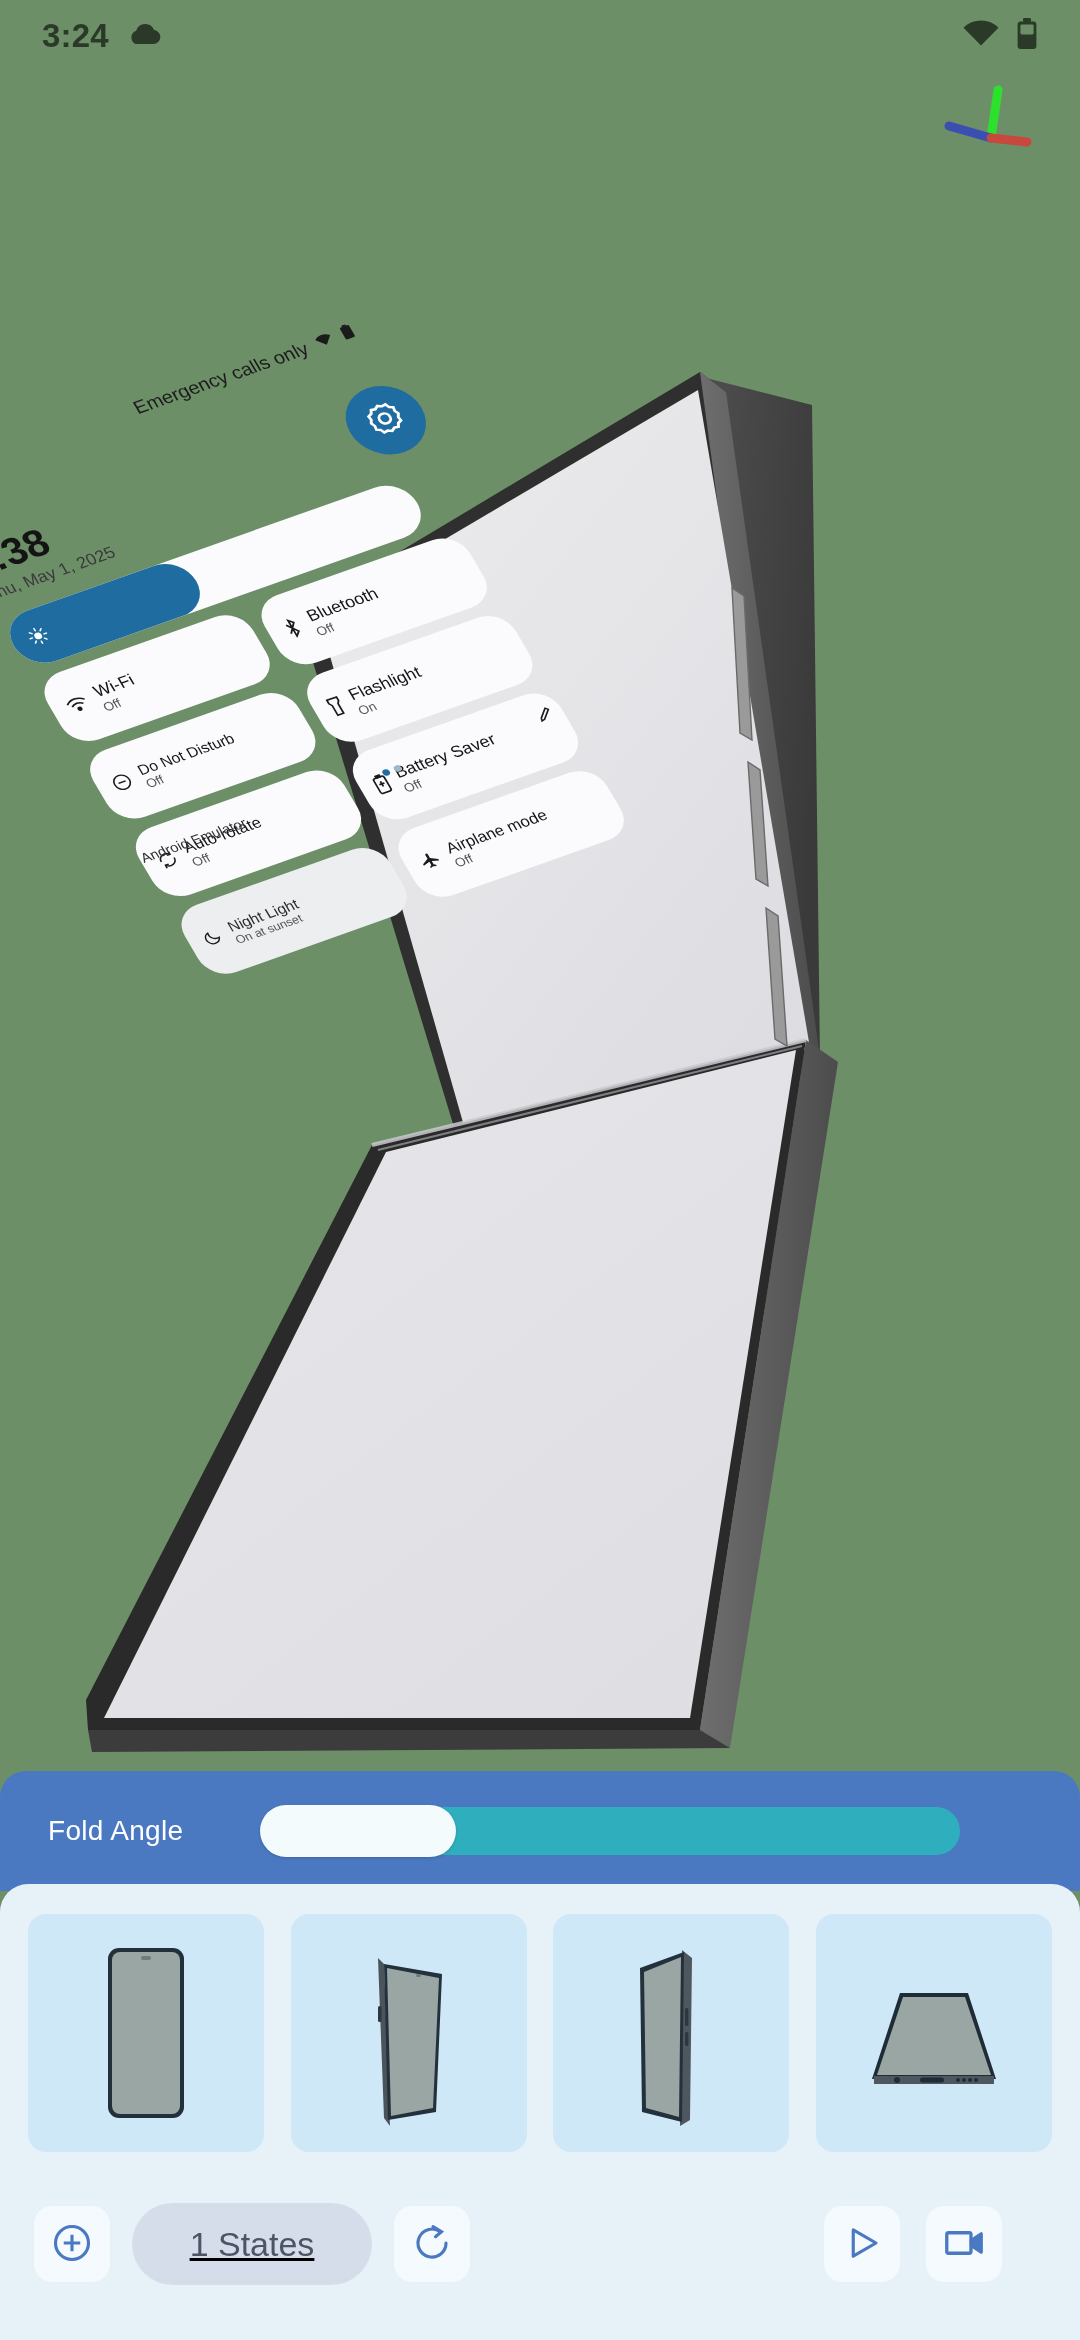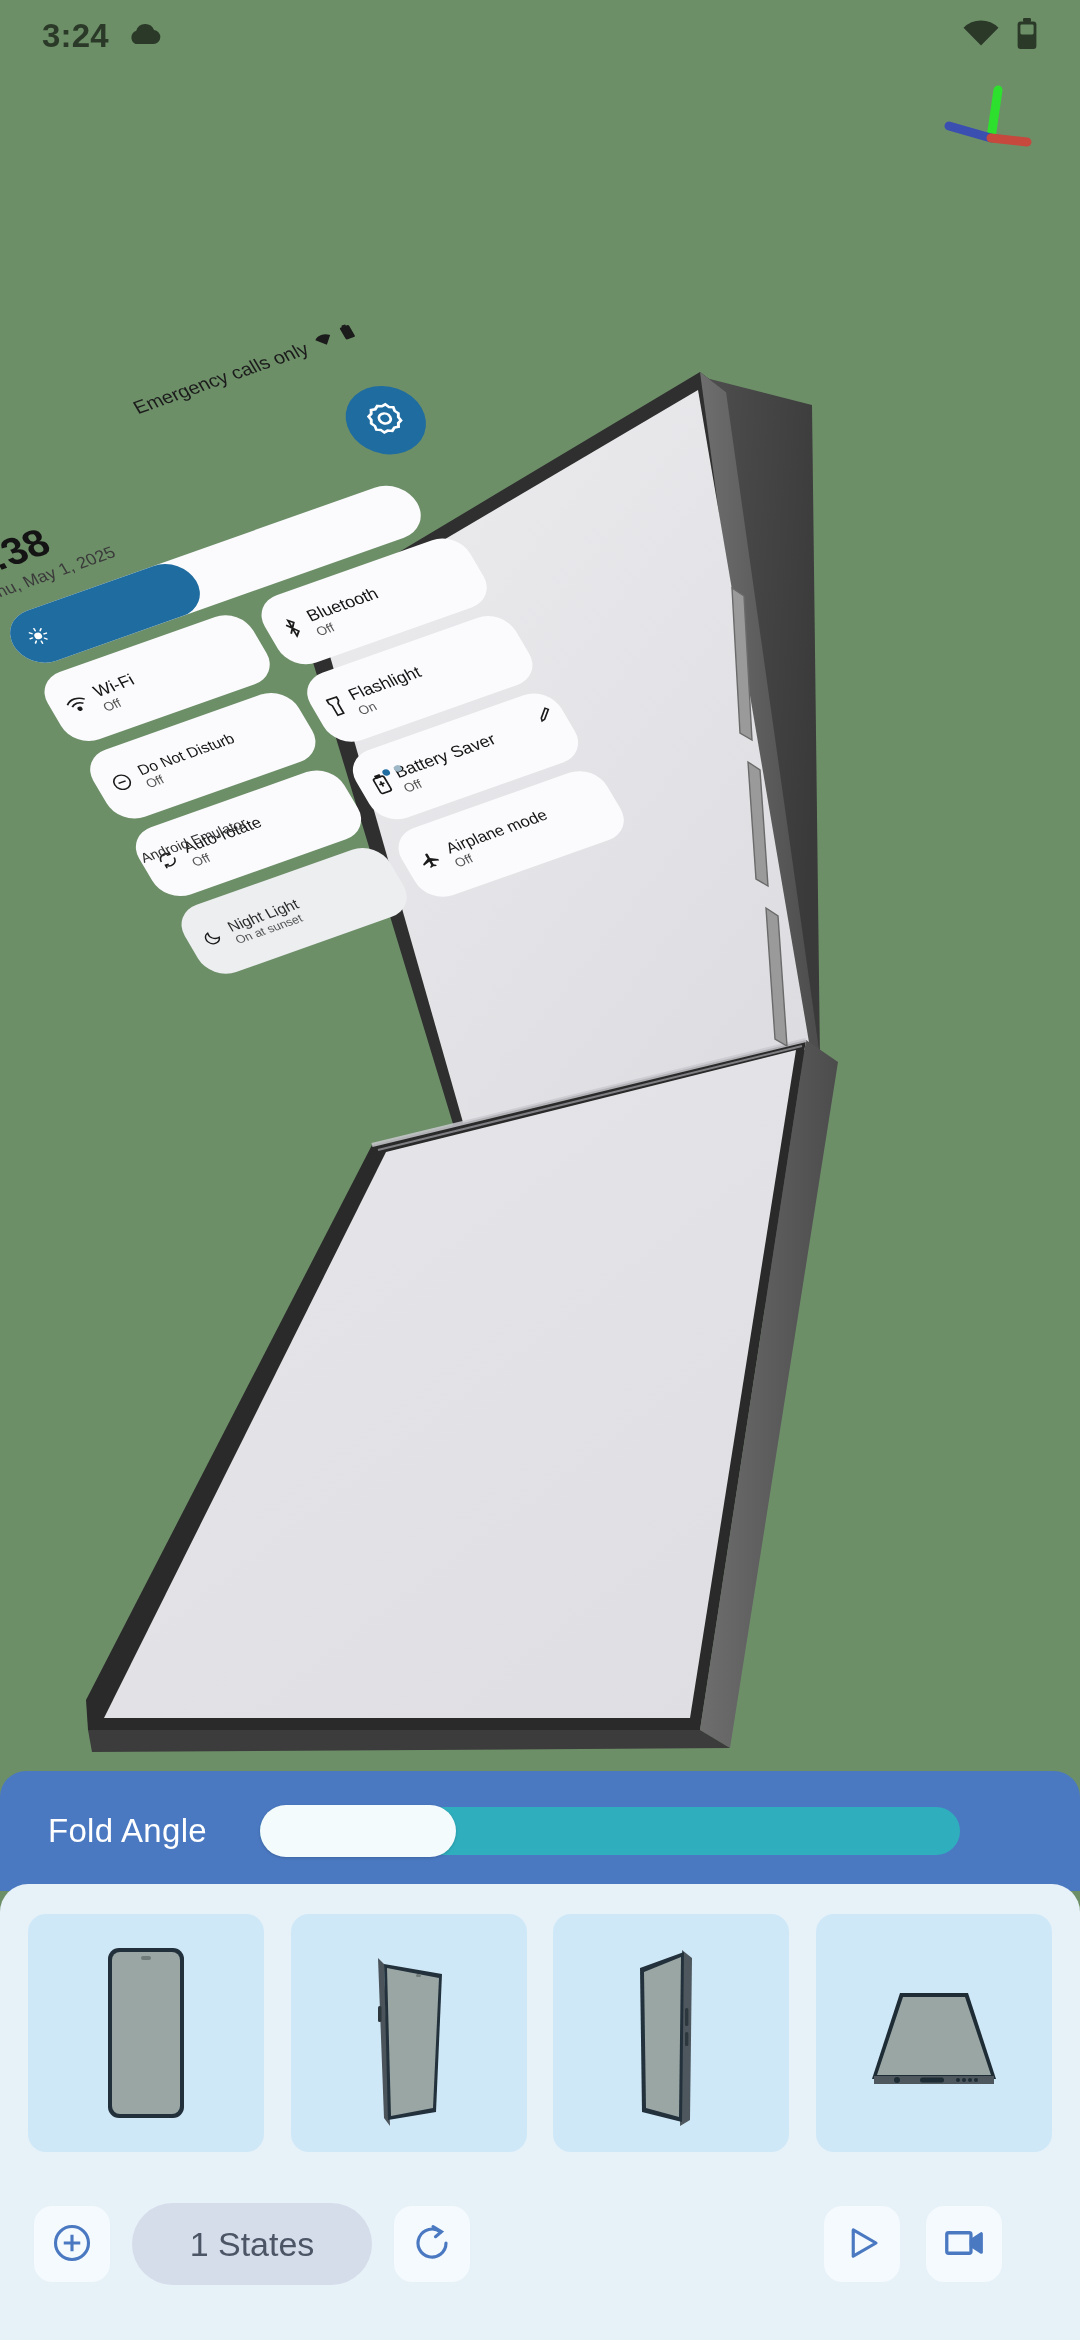--- a/index.html
+++ b/index.html
@@ -27,21 +27,21 @@
   
   #scene{ position:absolute; top:0; left:0; width:1080px; height:1770px; overflow:hidden; z-index:10; }
 
   
   #fold-angle-panel{
     position:absolute; left:0; top:1771px; width:1080px; height:120px;
     background:#4a79c2; border-radius:26px 26px 0 0;
     display:flex; align-items:center; z-index:50;
   }
   #fold-angle-label{
-    color:#ffffff; font-size:33px; font-weight:400; margin-left:48px;
+    color:#ffffff; font-size:28px; font-weight:400; margin-left:48px;
     width:200px; letter-spacing:.3px;
   }
   #fold-angle-slider{
     position:relative; margin-left:12px; width:700px; height:48px;
   }
   .slider-track-fill{
     position:absolute; left:0; top:0; width:700px; height:48px;
     background:#2fafbe; border-radius:24px;
   }
   .slider-thumb{
@@ -61,21 +61,21 @@
     display:flex; justify-content:space-between; padding:0 28px;
   }
   .fold-state{
     width:236px; height:238px; background:#cfe8f8; border-radius:18px;
     display:flex; align-items:center; justify-content:center;
     cursor:pointer;
   }
 
   #toolbar{
     position:absolute; left:0; top:300px; width:1036px; height:120px;
-    display:flex; align-items:center; padding:0 34px;
+    display:flex; align-items:center; padding:0 34px;text-decoration:underline;
   }
   .tb-btn{
     width:76px; height:76px; border-radius:18px; background:#f4fafd;
     display:flex; align-items:center; justify-content:center;
     border:none; cursor:pointer; flex:none;
   }
   #states-pill{
     height:82px; min-width:240px; border-radius:41px; background:#d5ddea;
     display:flex; align-items:center; justify-content:center;
     margin:0 22px; padding:0 40px; cursor:pointer;

